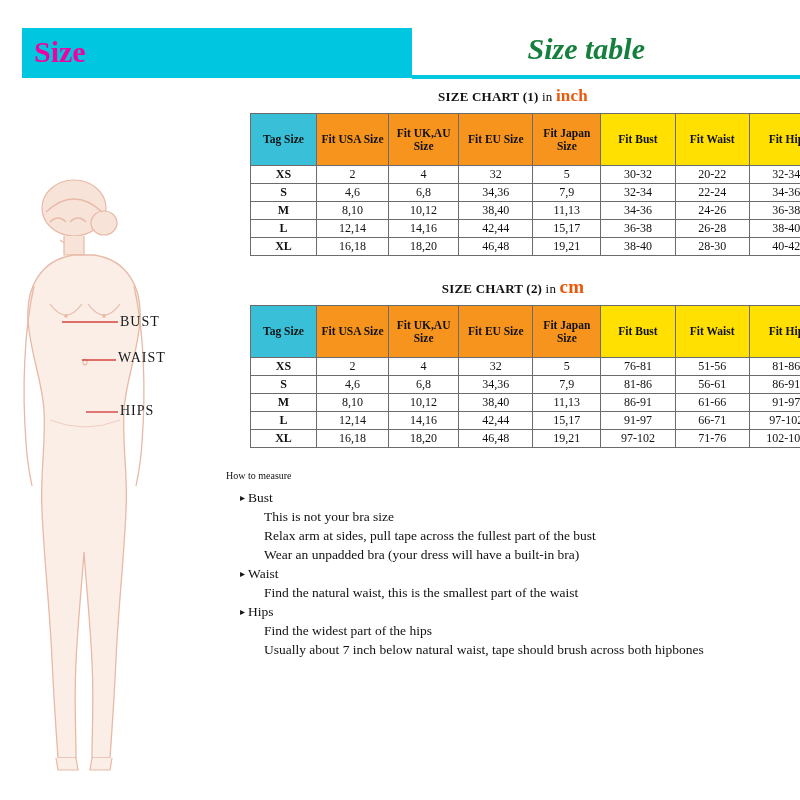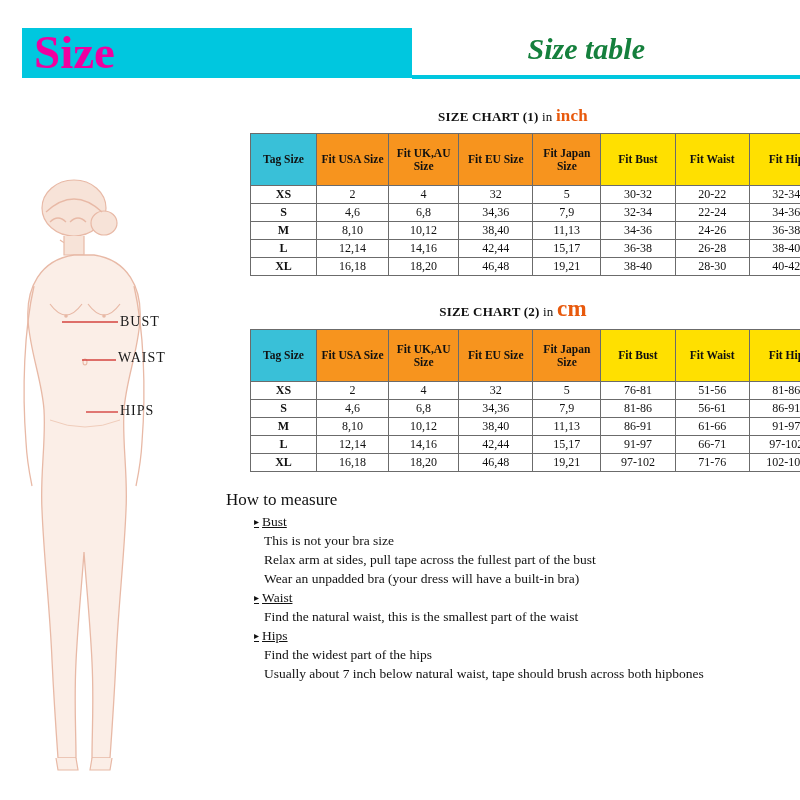--- a/index.html
+++ b/index.html
@@ -25,21 +25,21 @@
   .header-left-bar {
     position: absolute;
     left: 22px; top: 0;
     width: 390px; height: 50px;
     background: #00c7df;
   }
   .header-title {
     position: absolute;
     left: 34px; top: -2px;
     font-family: "Liberation Serif", serif;
-    font-size: 47px;
+    font-size: 30px;
     font-weight: bold;
     color: #f000a0;
     letter-spacing: 0px;
     line-height: 52px;
   }
   .header-right-line {
     position: absolute;
     left: 412px; top: 47px;
     width: 388px; height: 4px;
     background: #00c7df;
@@ -69,37 +69,37 @@
     color: #1a1a1a;
     letter-spacing: 1px;
   }
   .lbl-bust  { left: 120px; top: 224px; }
   .lbl-waist { left: 118px; top: 260px; }
   .lbl-hips  { left: 120px; top: 313px; }
 
   
   .content {
     position: absolute;
-    left: 226px; top: 100px;
+    left: 226px; top: 80px;
     width: 574px;
   }
 
   .chart-block { margin-bottom: 14px; }
 
   .chart-title {
     text-align: center;
     font-family: "Liberation Serif", serif;
     font-size: 13px;
     font-weight: bold;
     color: #111;
     padding: 6px 0 7px 0;
     letter-spacing: 0.2px;
   }
   .chart-title .unit {
-    font-size: 23px;
+    font-size: 19px;
     font-weight: bold;
     color: #e8590c;
     font-family: "Liberation Serif", serif;
   }
   .chart-title .unit-in { font-size: 17px; }
   .chart-title .in-word { font-weight: normal; font-size: 13px; color:#111; }
 
   table.size-table {
     border-collapse: collapse;
     width: 100%;
@@ -133,25 +133,24 @@
   tbody td  { background: #ffffff; }
 
   
   .howto {
     font-family: "Liberation Serif", serif;
     color: #111;
     font-size: 13.5px;
     line-height: 19px;
     padding-top: 4px;
   }
-  .howto-title { font-size: 17px; margin-bottom: 3px; }
+  .howto-title { font-size: 10px; margin-bottom: 3px; }
   .howto-head {
-    margin-left: 28px;
+    margin-left: 14px;
     font-size: 13.5px;
-    text-decoration: underline;
   }
   .howto-head .arrow { font-size: 10px; vertical-align: 1px; margin-right: 3px; }
   .howto-line { margin-left: 38px; }
 </style>
 </head>
 <body>
 
 <div id="page">
 
   <div class="header">

